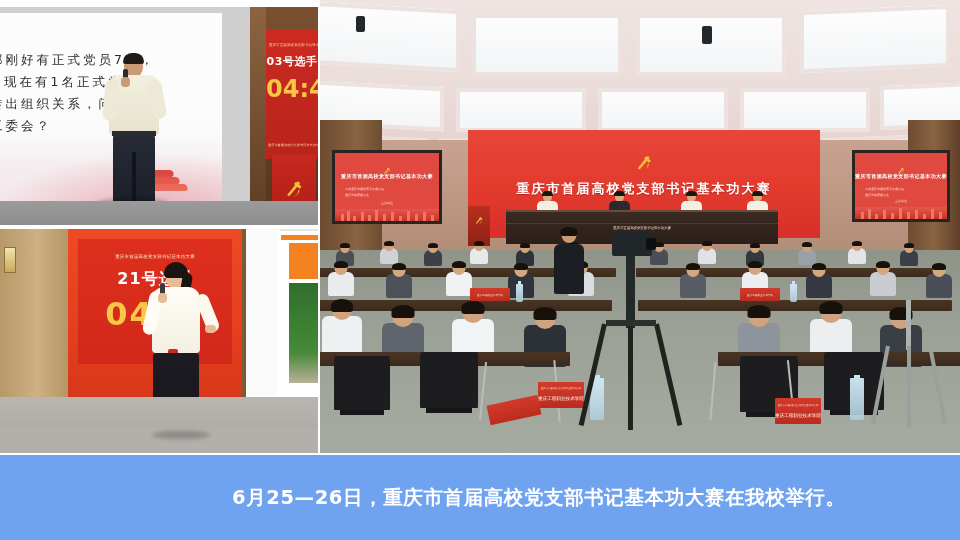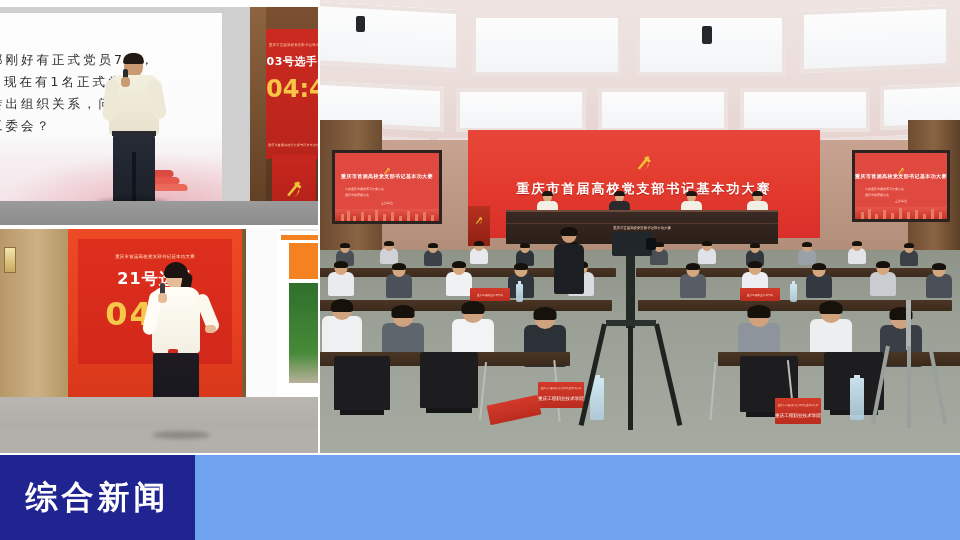--- a/index.html
+++ b/index.html
@@ -651,18 +651,18 @@
     <div class="person" style="left:232px; top:228px; width:34px; height:74px;">
       <div class="p-body" style="width:30px;height:50px;top:16px;left:2px;background:#1b1e23;"></div>
       <div class="p-head" style="width:15px;height:15px;background:#c99a74;"></div>
       <div class="p-hair" style="width:17px;height:9px;"></div>
     </div>
   </div>
 
   <div class="bottom-white"></div>
 
   <div class="caption">
-    <div class="cap-badge">
-      <span>综合新闻</span>
+    <div class="cap-text">
+      <span>6月25—26日，重庆市首届高校党支部书记基本功大赛在我校举行。</span>
     </div>
   </div>
 
 </div>
 
 </body></html>

